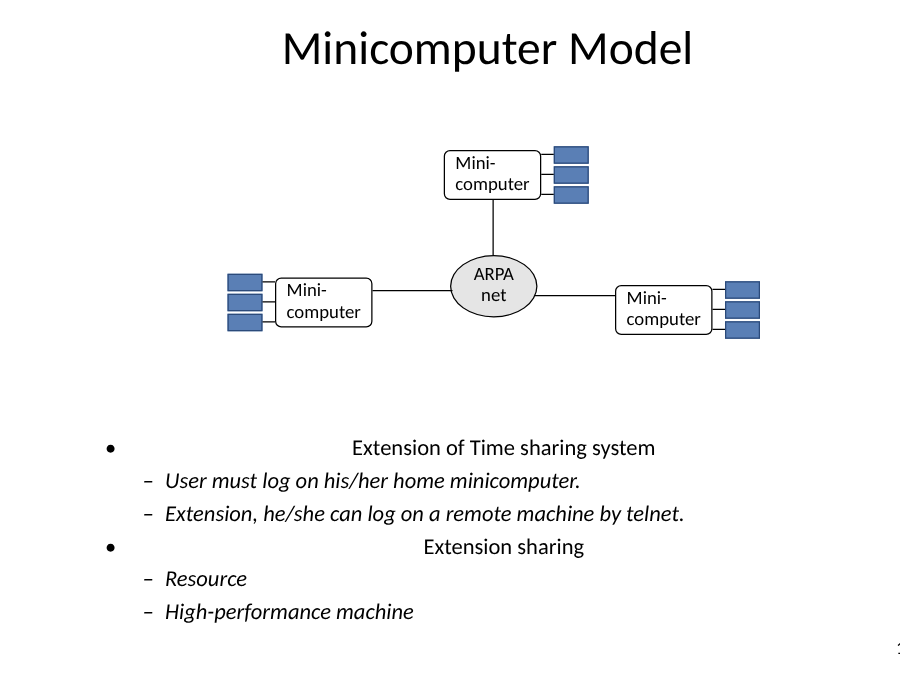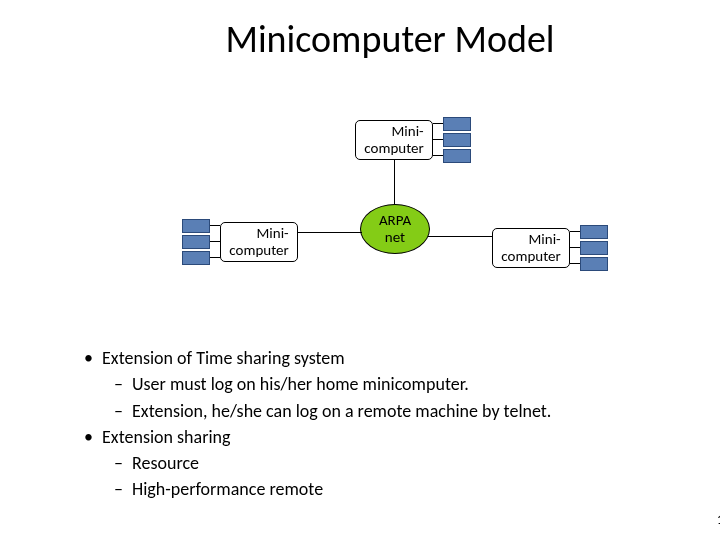--- a/index.html
+++ b/index.html
@@ -27,34 +27,34 @@
     text-align: center;
     font-size: 38px;
     font-weight: 400;
   }
   
   .node-box {
     position: absolute;
     border: 1px solid #000;
     border-radius: 5px;
     background: #fff;
-    text-align: right;
+    text-align: left;
     font-size: 15px;
     line-height: 1.15;
     display: flex;
     align-items: center;
     justify-content: center;
     padding: 2px 4px;
     box-sizing: border-box;
   }
   .ellipse {
     position: absolute;
     border: 1px solid #000;
     border-radius: 50%;
-    background: #84cc16;
+    background: #e5e5e5;
     text-align: center;
     font-size: 15px;
     line-height: 1.15;
     display: flex;
     align-items: center;
     justify-content: center;
     box-sizing: border-box;
   }
   .term {
     position: absolute;
@@ -78,31 +78,33 @@
   }
   .bullets ul {
     margin: 0;
     padding-left: 0;
     list-style: none;
   }
   .b1 {
     margin: 0 0 2px 0;
     padding-left: 18px;
     position: relative;
+    text-align: center;
   }
   .b1::before {
     content: "•";
     position: absolute;
     left: 0;
     top: 0;
   }
   .b2 {
     margin: 0 0 2px 0;
     padding-left: 48px;
     position: relative;
+    font-style: italic;
   }
   .b2::before {
     content: "–";
     position: absolute;
     left: 30px;
     top: 0;
   }
   .pagenum {
     position: absolute;
     right: 18px;
@@ -153,19 +155,19 @@
 
   <div class="edge" style="left:398px; top:236px; width:64px; height:1px;"></div>
 
   <div class="bullets">
     <ul>
       <li class="b1">Extension of Time sharing system</li>
       <li class="b2">User must log on his/her home minicomputer.</li>
       <li class="b2">Extension, he/she can log on a remote machine by telnet.</li>
       <li class="b1">Extension sharing</li>
       <li class="b2">Resource</li>
-      <li class="b2">High-performance remote</li>
+      <li class="b2">High-performance machine</li>
     </ul>
   </div>
 
   <div class="pagenum">10</div>
 
 </div>
 
 </body></html>

